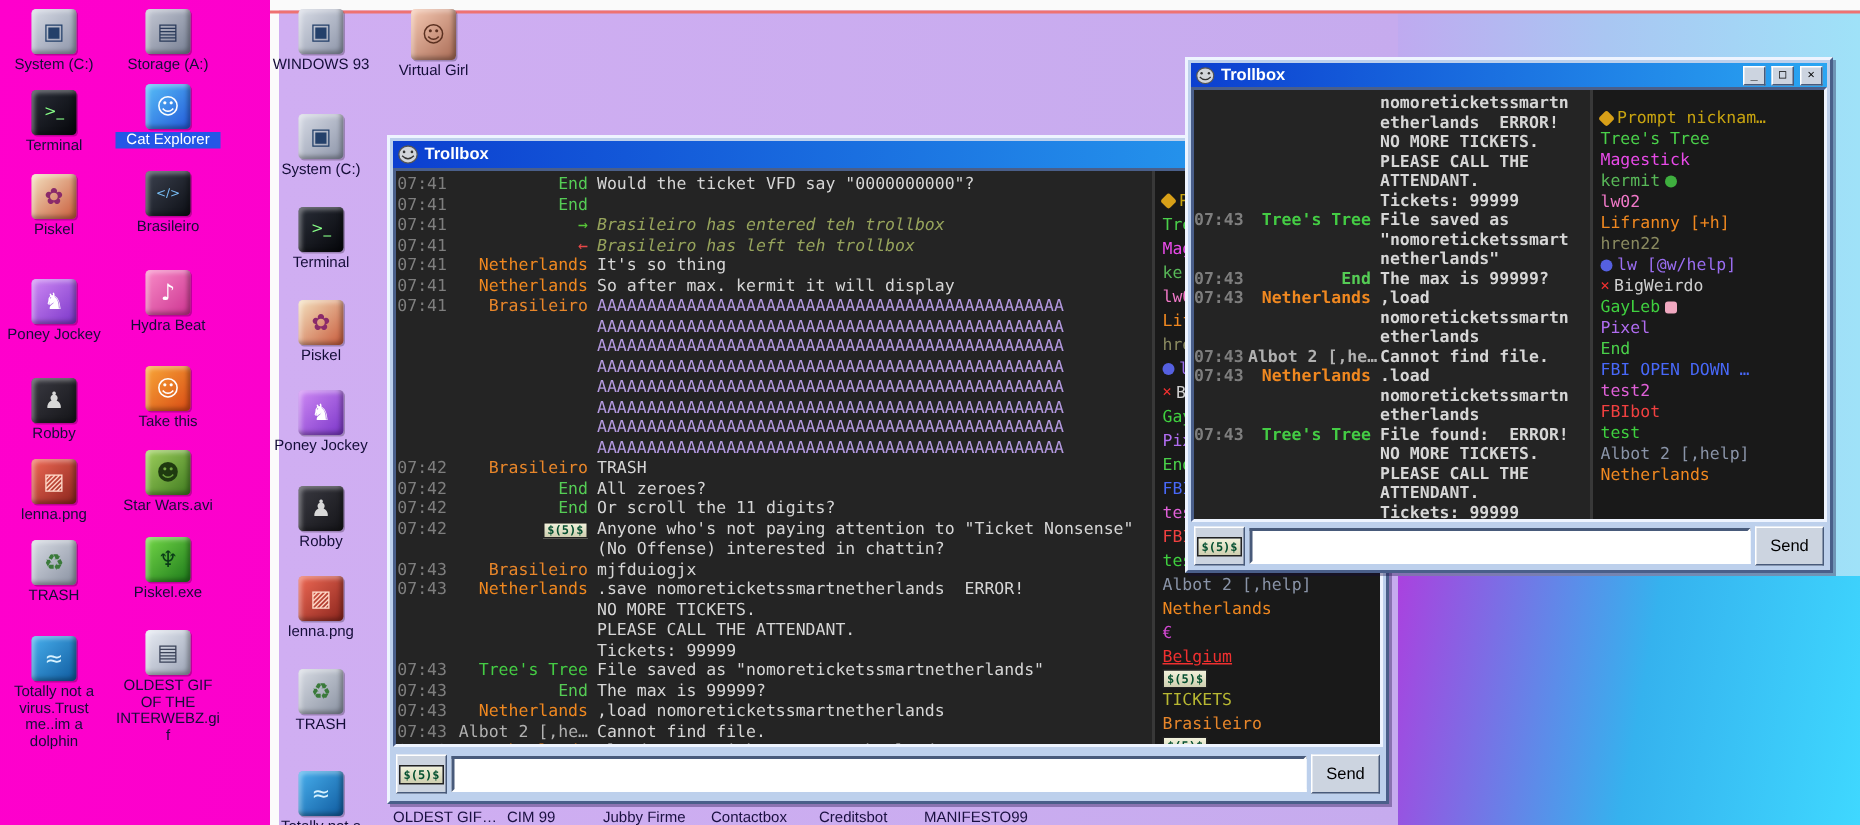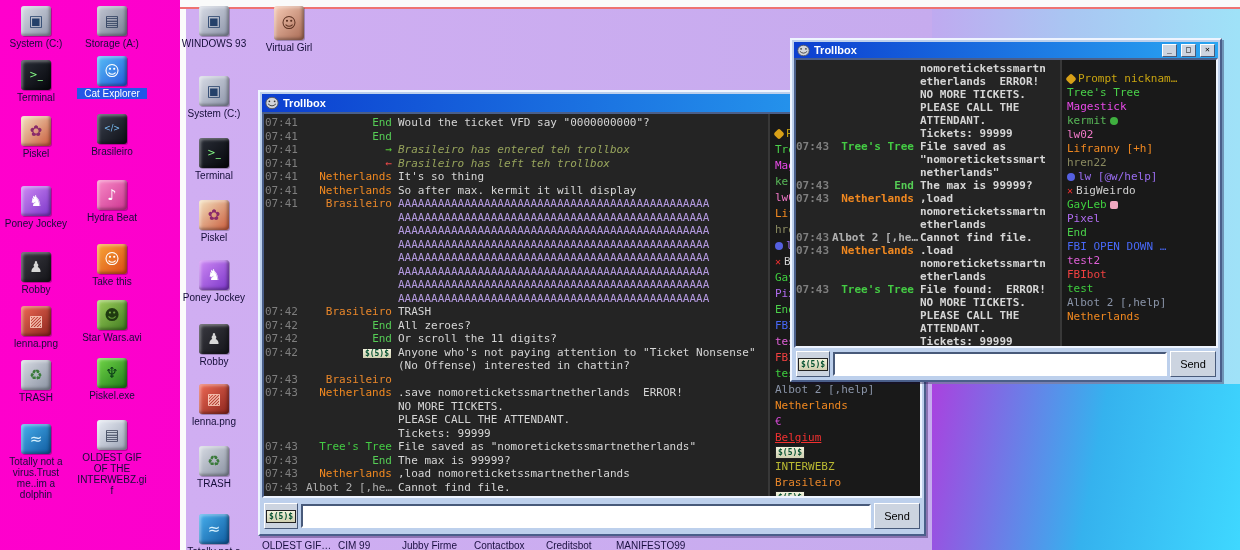--- a/index.html
+++ b/index.html
@@ -319,20 +319,21 @@
         </div>
         <div class="crow">
           <span class="ctime">07:42</span>
           <span class="cnick"><span class="money">$(5)$</span></span>
           <span class="ctext">Anyone who's not paying attention to "Ticket Nonsense"
 (No Offense) interested in chattin?</span>
         </div>
         <div class="crow">
           <span class="ctime">07:43</span>
           <span class="cnick" style="color: rgb(232, 134, 42);">Brasileiro</span>
+          <span class="ctext">mjfduiogjx</span>
         </div>
         <div class="crow">
           <span class="ctime">07:43</span>
           <span class="cnick" style="color: rgb(240, 136, 32);">Netherlands</span>
           <span class="ctext">.save nomoreticketssmartnetherlands  ERROR!
 NO MORE TICKETS.
 PLEASE CALL THE ATTENDANT.
 Tickets: 99999</span>
         </div>
         <div class="crow">
@@ -424,21 +425,21 @@
         <div class="urow">
           <span style="color: rgb(208, 72, 208);">€</span>
         </div>
         <div class="urow">
           <span style="color: rgb(240, 48, 48); text-decoration: underline;">Belgium</span>
         </div>
         <div class="urow">
           <span class="money">$(5)$</span>
         </div>
         <div class="urow">
-          <span style="color: rgb(184, 184, 50);">INTERWEBZ</span>
+          <span style="color: rgb(184, 184, 50);">TICKETS</span>
         </div>
         <div class="urow">
           <span style="color: rgb(232, 134, 42);">Brasileiro</span>
         </div>
         <div class="urow">
           <span class="money">$(5)$</span>
         </div>
       </div>
   </div>
   <footer class="irow">

